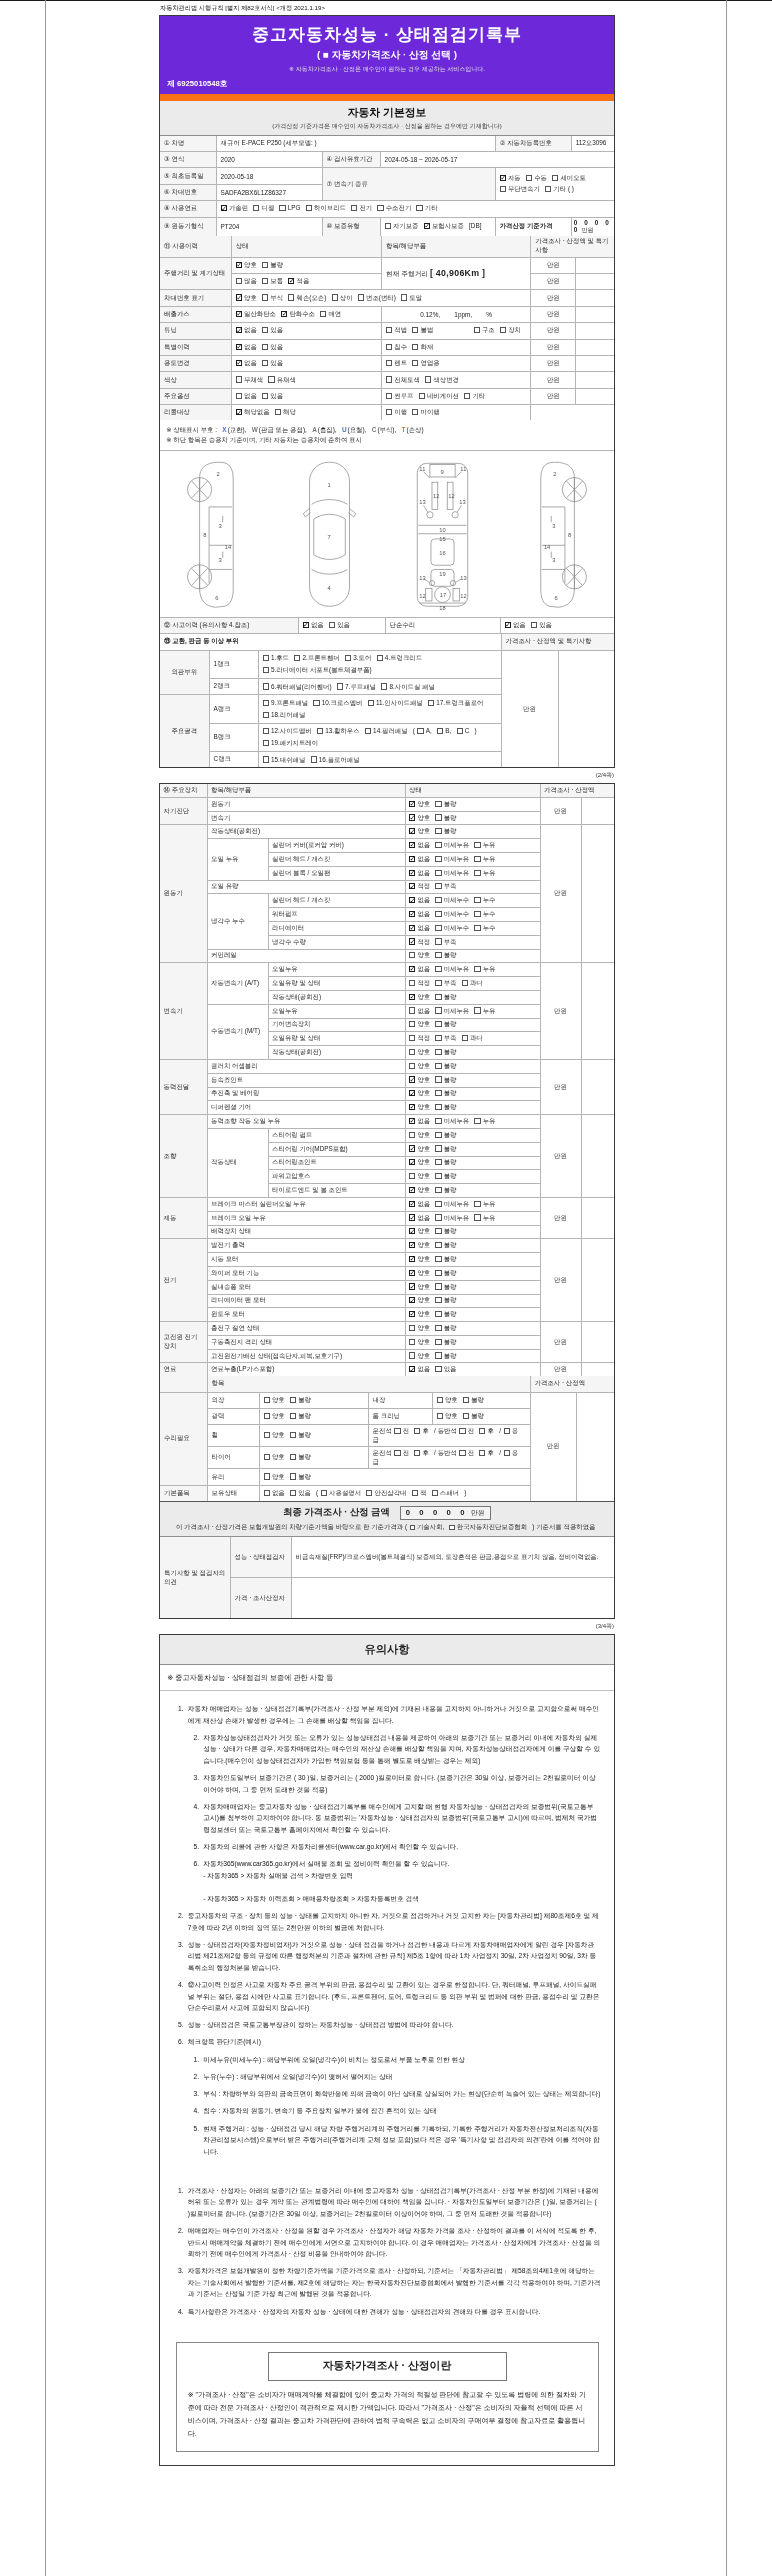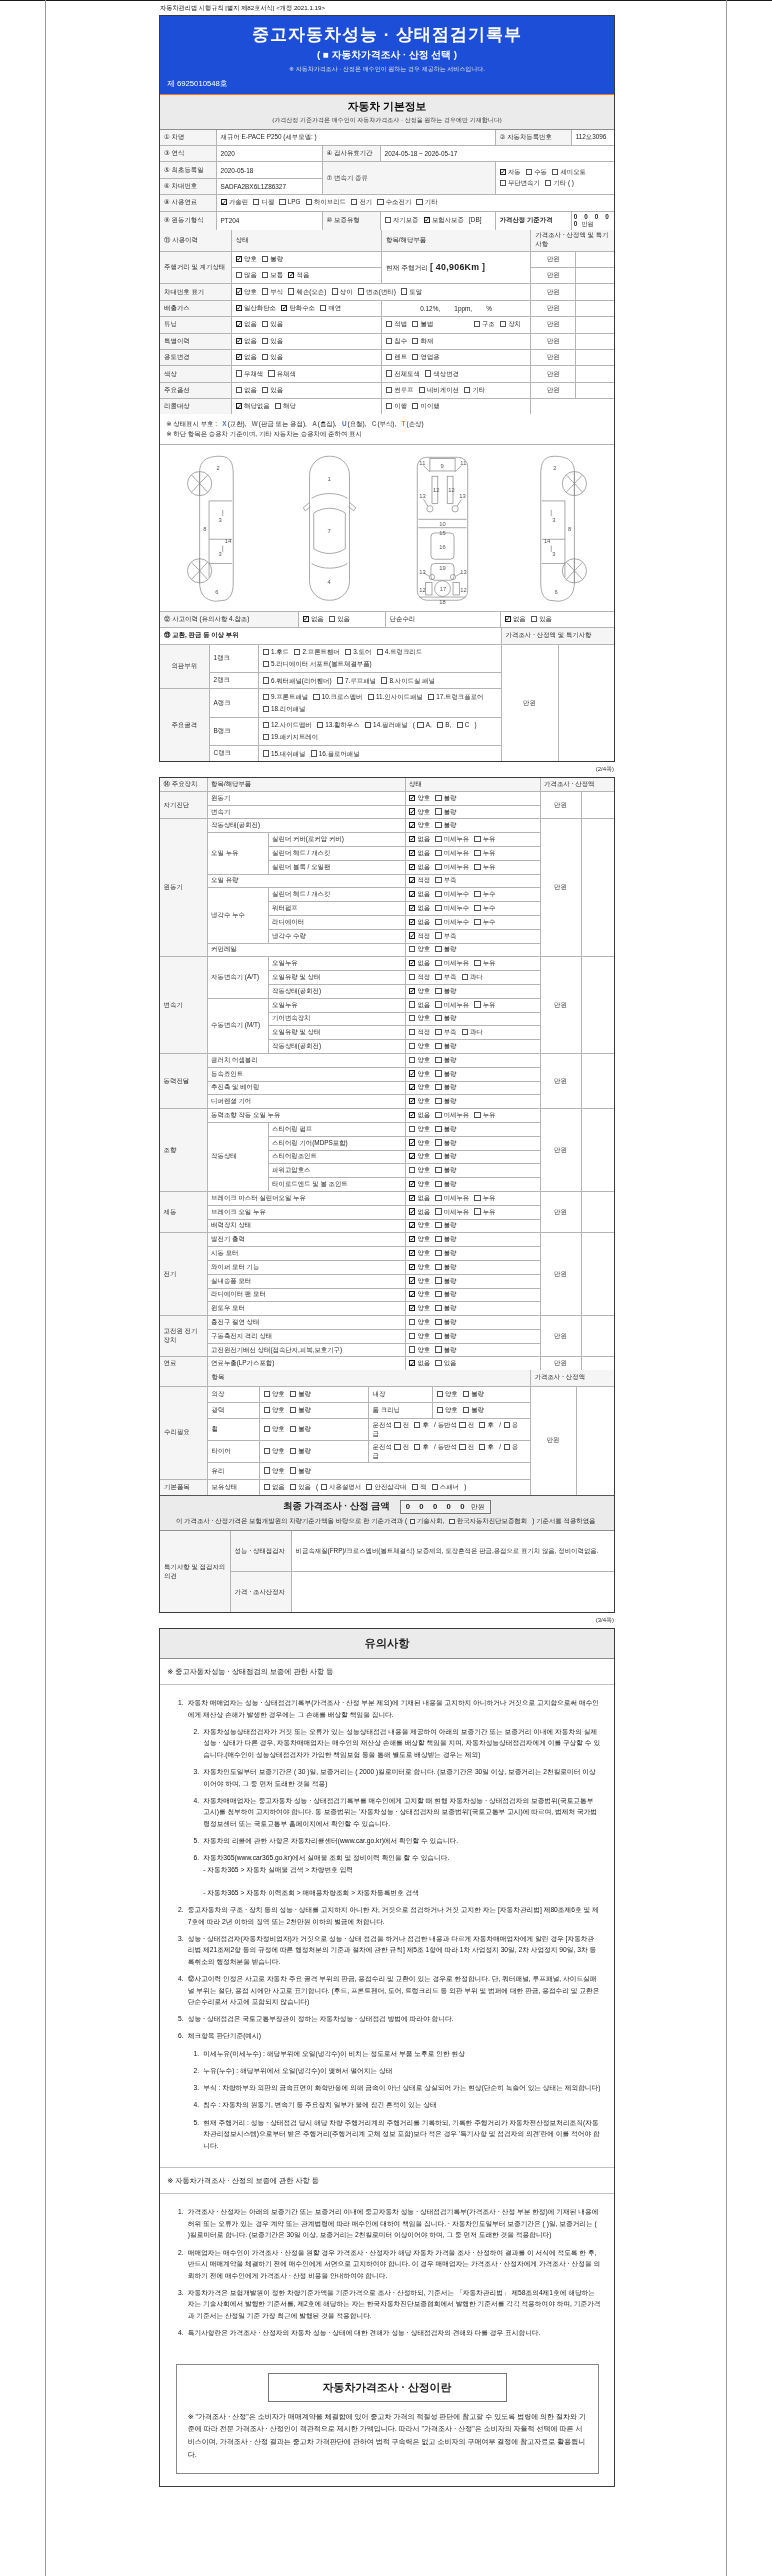--- a/index.html
+++ b/index.html
@@ -5,25 +5,25 @@
   html,body{margin:0;padding:0}
   body{width:773px;height:2576px;position:relative;background:#fff;overflow:hidden;
        font-family:"Liberation Sans","DejaVu Sans",sans-serif;color:#222;}
   .edge{position:absolute;top:0;height:2576px;width:0.5px;background:#9a9a9a}
   .topline{position:absolute;top:0;left:0;width:773px;height:1px;background:#1a1a1a}
   #doc{position:absolute;left:159px;top:3.1px;width:456px}
   .formnote{font-size:6.2px;color:#111;margin:1px 0 2.1px 1px}
   .pagebox{border:1.5px solid #3a3a3a;background:#fff;margin-bottom:1px}
   .marker{text-align:right;font-size:6px;color:#333;padding:1.5px 1px 3.1px 0}
   
-  .darkband{background:#1d4ed8;color:#fff;text-align:center;padding:7.2px 0 1px;position:relative;border-bottom:1px solid #f97316}
+  .darkband{background:#6d28d9;color:#fff;text-align:center;padding:7.2px 0 1px;position:relative;border-bottom:7px solid #f97316}
   .darkband .t{font-size:17px;font-weight:bold;letter-spacing:1px}
   .darkband .s{font-size:9.8px;margin-top:3.1px;font-weight:bold}
   .darkband .n{font-size:6px;color:#e3e3e3;margin-top:2.6px}
-  .docno{text-align:left;font-size:7.7px;font-weight:normal;padding:5.2px 0 4.1px 7.2px;color:#fff}
+  .docno{text-align:left;font-size:7.7px;font-weight:bold;padding:5.2px 0 4.1px 7.2px;color:#fff}
   
   .secband{background:#ebebeb;border-bottom:0.5px solid #8f8f8f;text-align:center;padding:4.6px 0 3.6px}
   .secband .t{font-size:10.8px;font-weight:bold;color:#111}
   .secband .s{font-size:6px;color:#333;margin-top:2.1px}
   table{width:100%;border-collapse:collapse;table-layout:fixed;border:hidden}
   td{border:0.5px solid #b5b5b5;font-size:6.4px;padding:1.5px 4.1px;background:#fff;vertical-align:middle;height:12.4px;overflow:hidden}
   td.lab{background:#f5f5f5;color:#222}
   td.price{text-align:center;color:#333}
   td.spare{background:#fff}
   .cb{position:relative;display:inline-block;width:6.2px;height:6.2px;border:0.8px solid #555;margin-right:2.1px;vertical-align:-1px;background:#fff;box-sizing:border-box}
@@ -752,21 +752,20 @@
         </div>
         <div class="ni lvl1">
           <span class="num">4.</span>
           <span class="txt">침수 : 자동차의 원동기, 변속기 등 주요장치 일부가 물에 잠긴 흔적이 있는 상태</span>
         </div>
         <div class="ni lvl1">
           <span class="num">5.</span>
           <span class="txt">현재 주행거리 : 성능 · 상태점검 당시 해당 차량 주행거리계의 주행거리를 기록하되, 기록한 주행거리가 자동차전산정보처리조직(자동차관리정보시스템)으로부터 받은 주행거리(주행거리계 교체 정보 포함)보다 적은 경우 '특기사항 및 점검자의 의견'란에 이를 적어야 합니다.</span>
         </div>
       </div>
-    <div class="nsub" style="border-top:0.5px solid #c2c2c2">※ 자동차가격조사 · 산정의 보증에 관한 사항 등</div>
     <div class="nbody" id="notice-body2">
         <div class="ni">
           <span class="num">1.</span>
           <span class="txt">가격조사 · 산정자는 아래의 보증기간 또는 보증거리 이내에 중고자동차 성능 · 상태점검기록부(가격조사 · 산정 부분 한정)에 기재된 내용에 허위 또는 오류가 있는 경우 계약 또는 관계법령에 따라 매수인에 대하여 책임을 집니다. · 자동차인도일부터 보증기간은 (      )일, 보증거리는 (      )킬로미터로 합니다. (보증기간은 30일 이상, 보증거리는 2천킬로미터 이상이어야 하며, 그 중 먼저 도래한 것을 적용합니다)</span>
         </div>
         <div class="ni">
           <span class="num">2.</span>
           <span class="txt">매매업자는 매수인이 가격조사 · 산정을 원할 경우 가격조사 · 산정자가 해당 자동차 가격을 조사 · 산정하여 결과를 이 서식에 적도록 한 후, 반드시 매매계약을 체결하기 전에 매수인에게 서면으로 고지하여야 합니다. 이 경우 매매업자는 가격조사 · 산정자에게 가격조사 · 산정을 의뢰하기 전에 매수인에게 가격조사 · 산정 비용을 안내하여야 합니다.</span>
         </div>
         <div class="ni">

